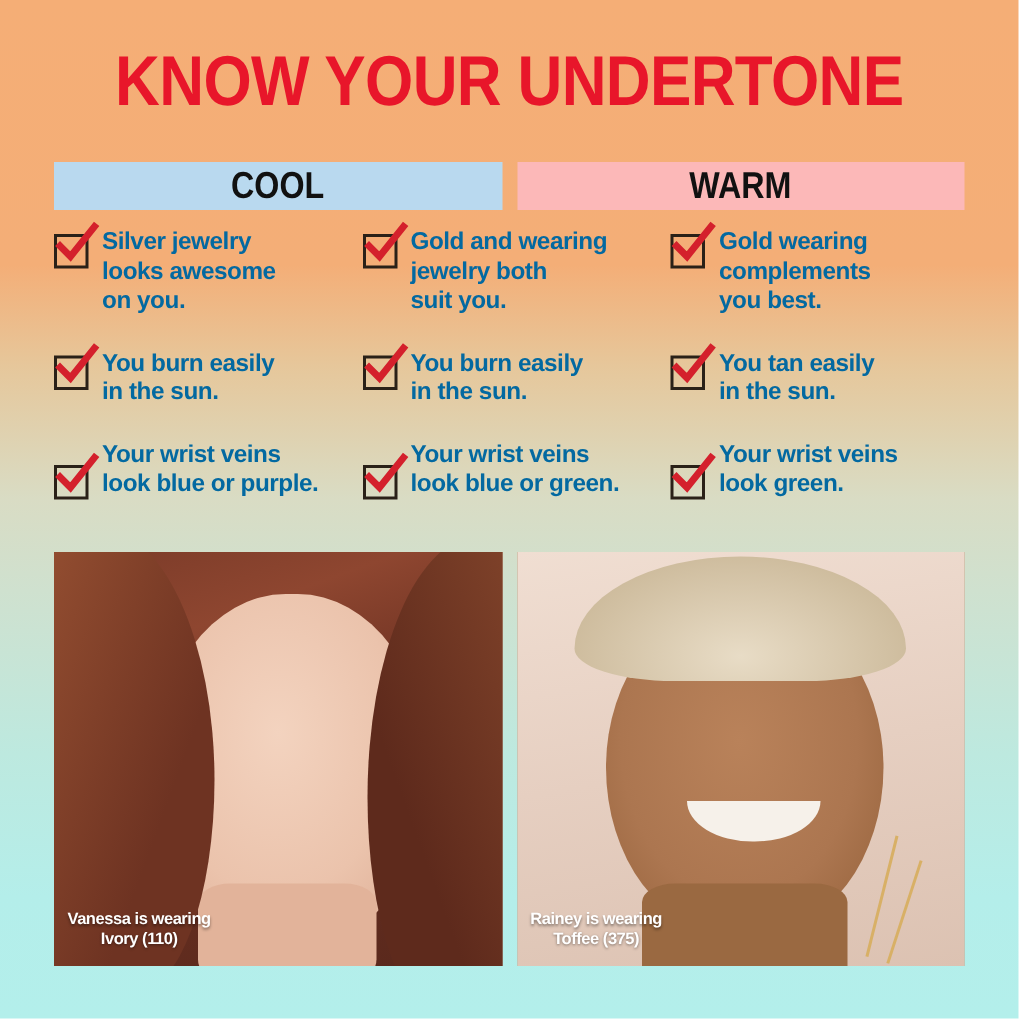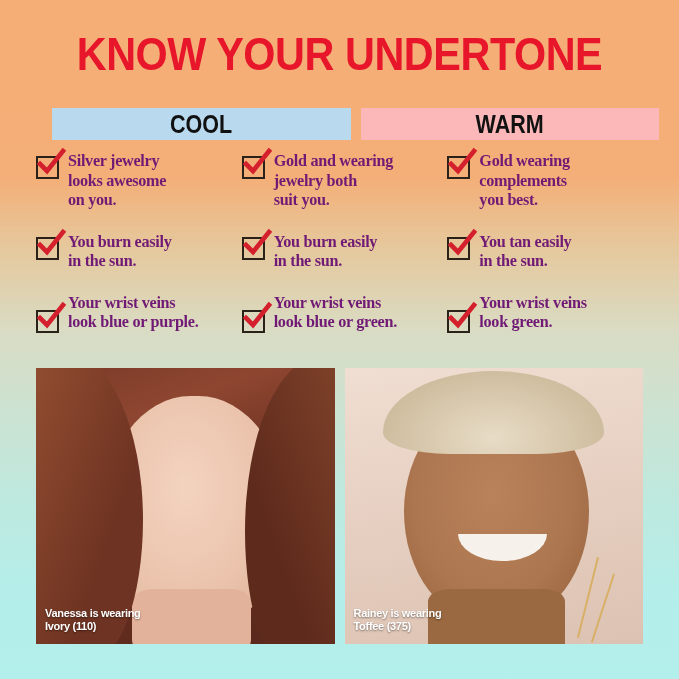--- a/index.html
+++ b/index.html
@@ -29,21 +29,21 @@
     line-height:52px;
     letter-spacing:-0.5px;
     color:#E8162A;
     transform:scaleX(0.88);
     transform-origin:center top;
     white-space:nowrap;
   }
 
   
   .headers{
-    position:absolute;left:52px;top:108px;width:607px;height:32px;
+    position:absolute;left:36px;top:108px;width:607px;height:32px;
     display:flex;gap:10px;
   }
   .hdr{
     flex:1;display:flex;align-items:center;justify-content:center;
     font-family:"Liberation Sans Narrow","Liberation Sans",sans-serif;
     font-weight:bold;font-size:25px;letter-spacing:0px;
     color:#111111;
     transform:none;
   }
   .hdr span{display:block;transform:scaleX(0.86);}
@@ -59,36 +59,36 @@
   .col{flex:1;display:flex;flex-direction:column;}
   .item{display:flex;align-items:flex-start;margin-bottom:22px;}
   .item:last-child{margin-bottom:0;align-items:flex-end;}
   .cb{
     position:relative;flex:0 0 auto;
     width:19px;height:19px;margin-right:9px;margin-top:4px;
     border:2px solid #2A2118;background:transparent;
   }
   .cb svg{position:absolute;left:-2px;top:-9px;width:30px;height:28px;overflow:visible;}
   .txt{
-    font-family:Liberation Serif, serif;
+    font-family:Liberation Sans, sans-serif;
     font-weight:bold;
     font-size:16.2px;
     line-height:19.5px;
-    color:#701a75;
+    color:#0369a1;
     letter-spacing:-0.3px;
     white-space:pre-line;
   }
 
   
   .photos{
     position:absolute;left:36px;top:368px;width:607px;height:276px;
     display:flex;gap:10px;
   }
   .photo{
-    flex:1;position:relative;overflow:hidden;background:#C59A80;
+    flex:1;position:relative;overflow:hidden;background:#C59A80;text-align:center;
   }
   .caption{
     position:absolute;left:9px;bottom:12px;
     color:#FFFFFF;
     font-family:"Liberation Sans",sans-serif;
     font-weight:bold;font-size:11px;line-height:12.5px;
     letter-spacing:-0.3px;
     white-space:pre-line;
     text-shadow:0 1px 2px rgba(0,0,0,.45);
   }

